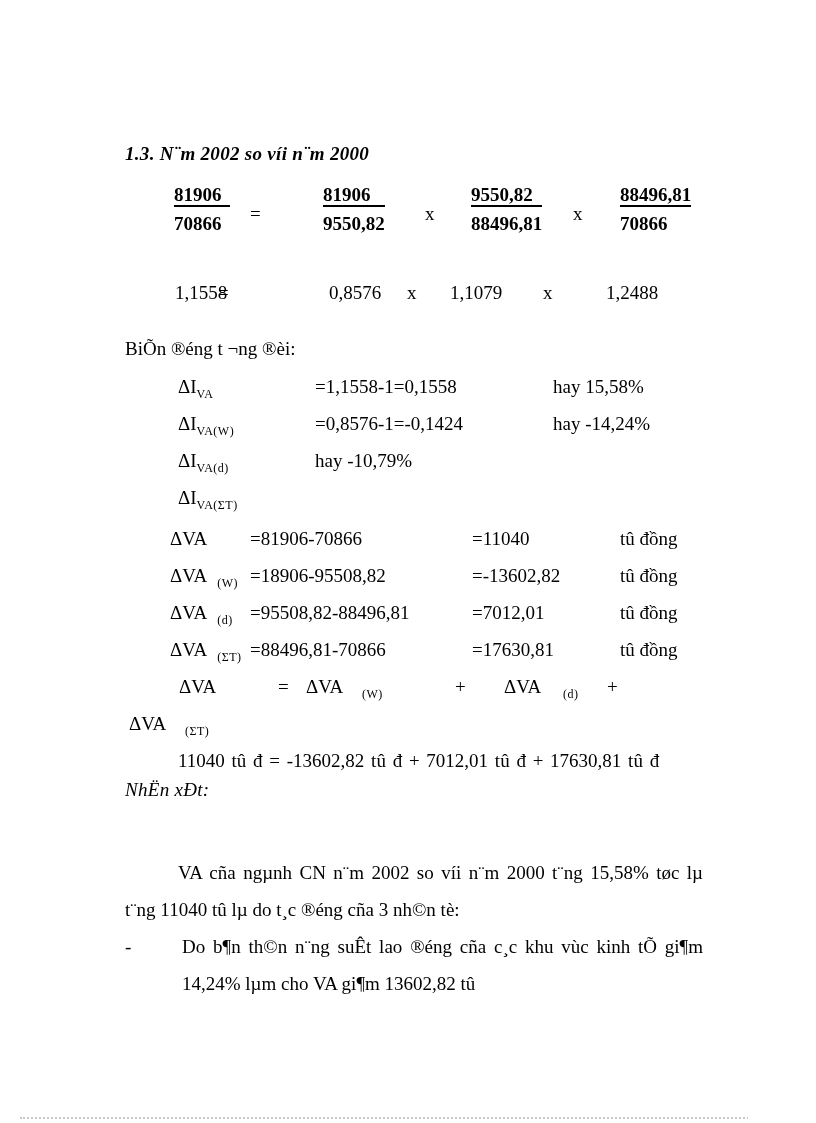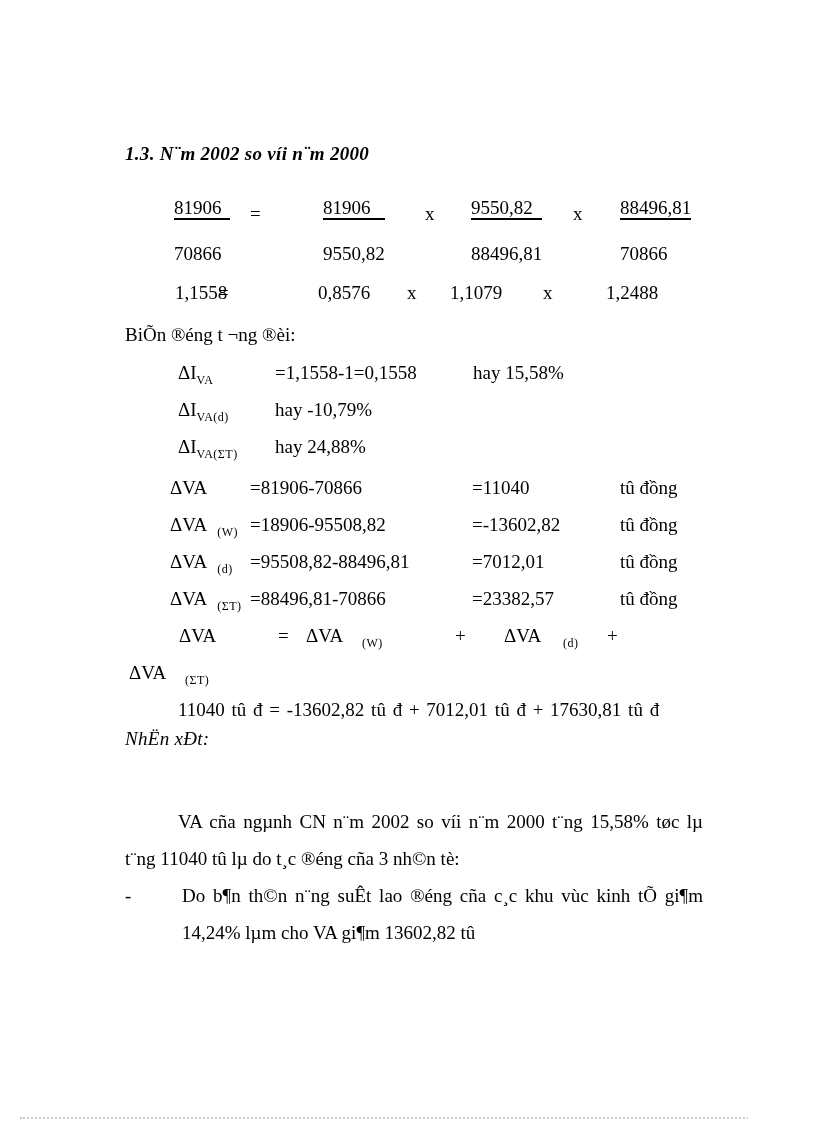--- a/index.html
+++ b/index.html
@@ -8,33 +8,33 @@
     width: 816px; height: 1123px; background: #ffffff;
     font-family: "Liberation Serif", "DejaVu Serif", serif;
     color: #000;
   }
   .page { position: relative; width: 748px; height: 1123px; background: #fff; overflow: hidden; font-size: 19px; }
   .content { position: absolute; left: 125px; top: 143px; width: 578px; }
 
   .doc-title { font-weight: 700; font-style: italic; height: 22px; line-height: 22px; letter-spacing: .3px; }
 
   .equation { position: relative; height: 142px; margin-top: 17px; }
-  .frac { position: absolute; top: 16px; display: inline-block; min-width: 56px; }
+  .frac { position: absolute; top: 3px; display: inline-block; min-width: 56px; font-weight: bold; }
   .frac .num { display: block; height: 20px; line-height: 20px; padding-bottom: 7px; white-space: nowrap; }
   .frac .bar { display: block; border-top: 2px solid #000; width: 100%; }
-  .frac .den { display: block; height: 20px; line-height: 20px; padding-top: 24px; white-space: nowrap; }
+  .frac .den { display: block; height: 20px; line-height: 20px; padding-top: 7px; white-space: nowrap; }
   .eq-op { position: absolute; top: 22px; height: 20px; line-height: 20px; }
   .res-tok { position: absolute; top: 101px; height: 20px; line-height: 20px; white-space: nowrap; }
 
   .section-heading { height: 22px; line-height: 22px; }
-  .h1 { }
+  .h1 { margin-top: 14px; }
   .h2 { margin-top: 33px; }
 
   .rel-table { margin-top: 8px; margin-left: 53px; }
-  .rel-row { display: grid; grid-template-columns: 97px 198px 1fr; height: 37px; line-height: 37px; }
+  .rel-row { display: grid; grid-template-columns: 97px 198px 1fr; height: 37px; line-height: 37px; gap: 40px; }
   .abs-table { margin-top: 4px; margin-left: 45px; }
   .abs-row { display: grid; grid-template-columns: 80px 222px 148px 1fr; height: 37px; line-height: 37px; }
   .cell { white-space: nowrap; }
   sub.sc { font-size: 12px; letter-spacing: .5px; }
   .abs-row sub.sc { margin-left: 10px; }
 
   .sum-line { position: relative; height: 37px; line-height: 37px; }
   .sum-line .tok { position: absolute; white-space: nowrap; }
   .numeric-line { height: 37px; line-height: 37px; padding-left: 53px; word-spacing: 2px; white-space: nowrap; }
 
@@ -76,42 +76,46 @@
       </span>
       <span class="eq-op" style="left:448px">x</span>
       <span class="frac" style="left:495px">
         <span class="num">88496,81</span>
         <span class="bar"></span>
         <span class="den">70866</span>
       </span>
 
       <span class="res-tok" style="left:50px">1,1558</span>
       <span class="res-tok" style="left:93px">=</span>
-      <span class="res-tok" style="left:193px">0,8576</span>
+      <span class="res-tok" style="left:204px">0,8576</span>
       <span class="res-tok" style="left:282px">x</span>
       <span class="res-tok" style="left:325px">1,1079</span>
       <span class="res-tok" style="left:418px">x</span>
       <span class="res-tok" style="left:481px">1,2488</span>
     </div>
 
     <div class="section-heading h1">BiÕn ®éng t ¬ng ®èi:</div>
 
     <div class="rel-table">
       <div class="rel-row">
         <span class="cell"><span>ΔI</span><sub class="sc">VA</sub></span>
         <span class="cell">=1,1558-1=0,1558</span>
         <span class="cell">hay 15,58%</span>
       </div>
       <div class="rel-row">
+        <span class="cell"><span>ΔI</span><sub class="sc">VA(W)</sub></span>
+        <span class="cell">=0,8576-1=-0,1424</span>
+        <span class="cell">hay -14,24%</span>
+      </div>
+      <div class="rel-row">
         <span class="cell"><span>ΔI</span><sub class="sc">VA(d)</sub></span>
         <span class="cell">hay -10,79%</span>
       </div>
       <div class="rel-row">
         <span class="cell"><span>ΔI</span><sub class="sc">VA(ΣT)</sub></span>
-        <span class="cell">hay 24,88%</span>
       </div>
     </div>
 
 
     <div class="abs-table">
       <div class="abs-row">
         <span class="cell"><span>ΔVA</span><sub class="sc"></sub></span>
         <span class="cell">=81906-70866</span>
         <span class="cell">=11040</span>
         <span class="cell">tû đồng</span>
@@ -124,21 +128,21 @@
       </div>
       <div class="abs-row">
         <span class="cell"><span>ΔVA</span><sub class="sc">(d)</sub></span>
         <span class="cell">=95508,82-88496,81</span>
         <span class="cell">=7012,01</span>
         <span class="cell">tû đồng</span>
       </div>
       <div class="abs-row">
         <span class="cell"><span>ΔVA</span><sub class="sc">(ΣT)</sub></span>
         <span class="cell">=88496,81-70866</span>
-        <span class="cell">=23382,57</span>
+        <span class="cell">=17630,81</span>
         <span class="cell">tû đồng</span>
       </div>
     </div>
 
     <div class="sum-line">
       <span class="tok" style="left:54px">ΔVA</span>
       <span class="tok" style="left:153px">=</span>
       <span class="tok" style="left:181px">ΔVA</span>
       <span class="tok" style="left:237px"><sub class="sc">(W)</sub></span>
       <span class="tok" style="left:330px">+</span>

